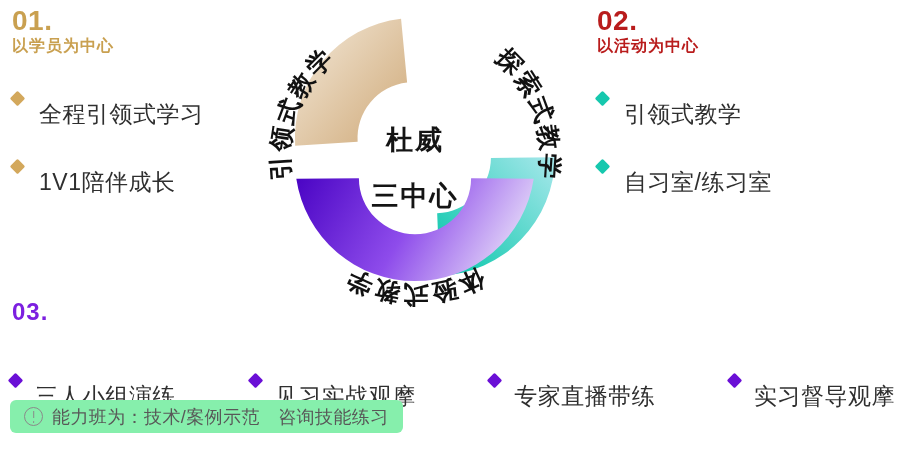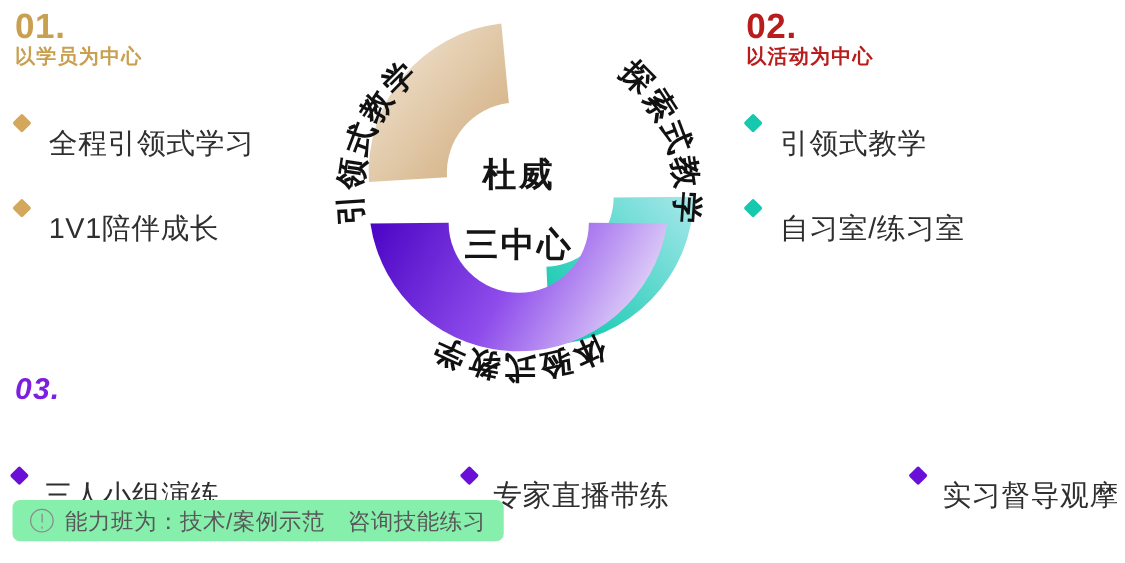--- a/index.html
+++ b/index.html
@@ -30,21 +30,21 @@
     letter-spacing: 0.5px;
   }
   .head {
     font-size: 16px;
     font-weight: 700;
     line-height: 1.35;
     letter-spacing: 1px;
   }
   .num-gold, .head-gold { color: #c9a050; }
   .num-teal, .head-teal { color: #b91c1c; }
-  .head-purple { color: #7c1fe0; font-style: italic; }
+  .head-purple { color: #7c1fe0; }
 
   .bullets {
     margin-top: 14px;
   }
   .bullet-row {
     display: flex;
     align-items: center;
     margin-bottom: 13px;
   }
   .dia {
@@ -285,20 +285,24 @@
   </div>
 </div>
 
 <div class="row-items">
   <div class="row-item">
     <span class="dia dia-purple"></span>
     <span class="bullet-text">三人小组演练</span>
   </div>
   <div class="row-item">
     <span class="dia dia-purple"></span>
+    <span class="bullet-text">见习实战观摩</span>
+  </div>
+  <div class="row-item">
+    <span class="dia dia-purple"></span>
     <span class="bullet-text">专家直播带练</span>
   </div>
   <div class="row-item">
     <span class="dia dia-purple"></span>
     <span class="bullet-text">实习督导观摩</span>
   </div>
 </div>
 
 <div class="note">
   <span class="note-icon"></span>

